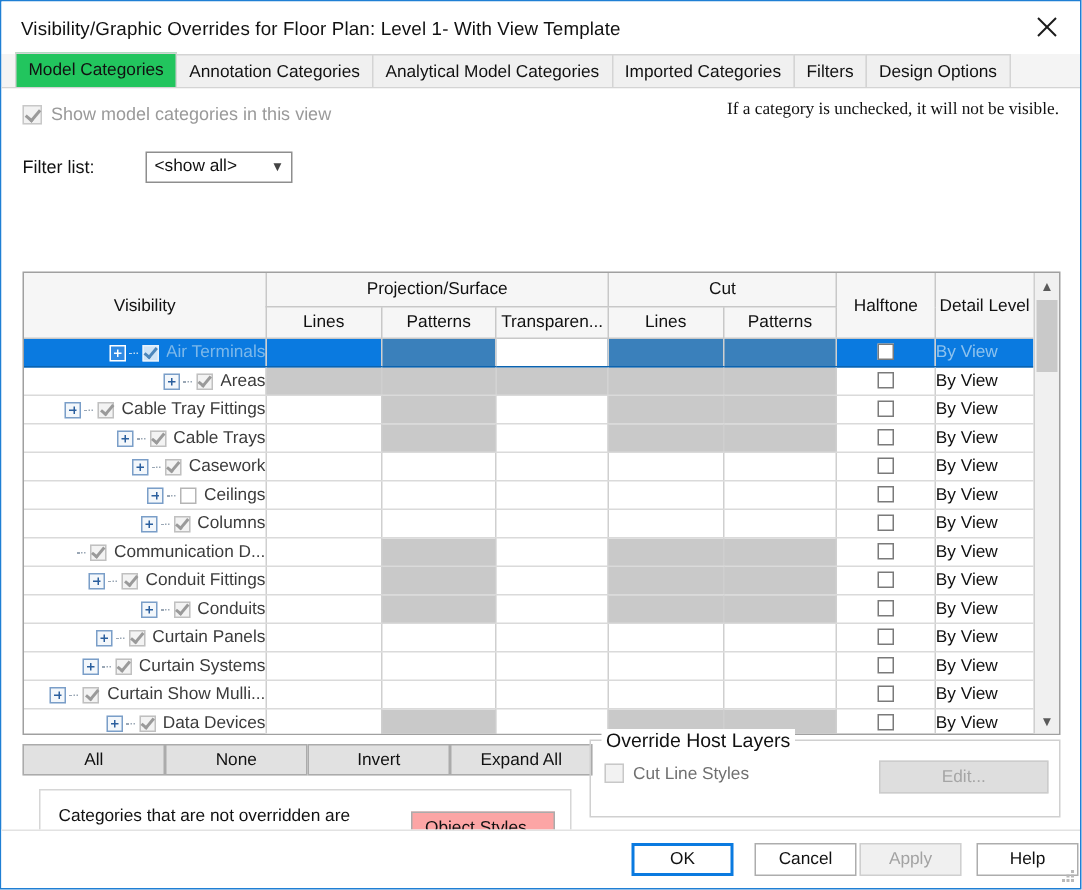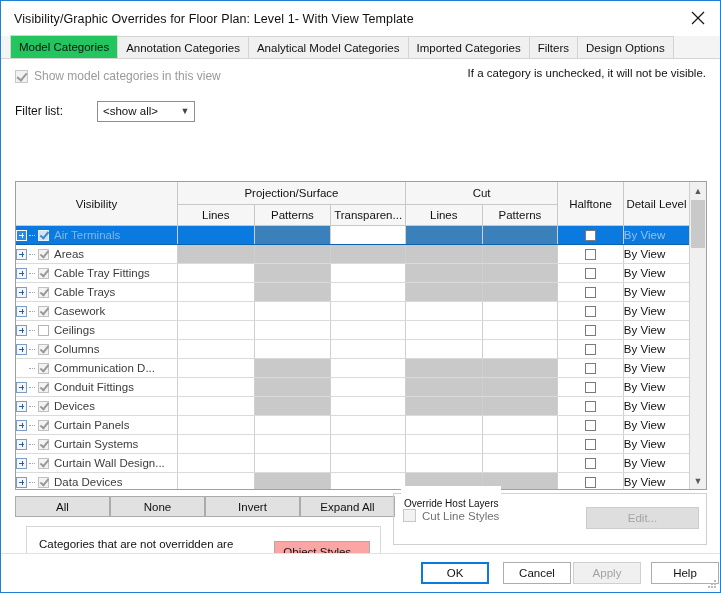--- a/index.html
+++ b/index.html
@@ -91,21 +91,21 @@
     width:4px;height:8px;
     border:solid #2b2b2b;
     border-width:0 2px 2px 0;
     transform:rotate(40deg);
   }
   .chk.disabled{background:#f2f2f2;border-color:#c8c8c8;}
   .chk.disabled.checked::after{border-color:#9a9a9a;}
   .lbl-dis{color:#9a9a9a;margin-left:6px;font-size:12px;}
   .hint{
     position:absolute;right:14px;top:8px;
-    font-size:11.5px;color:#111;
+    font-size:11.5px;color:#111;font-family:Liberation Serif, serif;
   }
   .row-filter{
     display:flex;align-items:center;
     margin-top:15px;height:22px;
   }
   .row-filter .flbl{font-size:12px;color:#111;width:82px;}
   .combo{
     width:98px;height:21px;
     border:1px solid #8e8e8e;
     background:#ffffff;
@@ -151,21 +151,21 @@
   table.grid th.h-sub{height:20px;margin-left:28px;}
   table.grid td{
     border-right:1px solid #cfcfcf;
     border-bottom:1px solid #dadada;
     height:18px;
     padding:0;
     color:#111;
     font-size:11.5px;
   }
   td.vis-cell{padding-left:3px;}
-  .vis-inner{display:flex;align-items:center;height:18px;}
+  .vis-inner{display:flex;align-items:center;height:18px;justify-content:flex-end;}
   .expander{
     width:11px;height:11px;
     border:1px solid #7a9ec8;
     background:#f3f7fb;
     box-sizing:border-box;
     position:relative;
     margin-right:2px;
     flex:0 0 auto;
   }
   .expander::before{
@@ -267,22 +267,22 @@
     box-sizing:border-box;cursor:default;
   }
   .group{
     position:absolute;left:392px;top:434px;
     width:314px;height:52px;
     border:1px solid #d0d0d0;
     box-sizing:border-box;
   }
   .group-title{
     position:absolute;left:400px;top:427px;
-    background:#ffffff;padding:12px 3px;
-    font-size:10px;color:#111;
+    background:#ffffff;padding:0 3px;
+    font-size:13px;color:#111;
   }
   .chk-cut{
     position:absolute;left:402px;top:450px;
     display:flex;align-items:center;
   }
   .chk-cut .lbl{margin-left:6px;font-size:11.5px;color:#707070;}
   .btn-edit{
     position:absolute;left:585px;top:448px;
     width:113px;height:22px;
     border:1px solid #cccccc;background:#dedede;
@@ -535,21 +535,21 @@
               <td class="cell-gray"></td>
               <td class="hcell"><span class="hbox"></span></td>
               <td class="dl" style="border-right: none;"><span>By View</span></td>
             </tr>
             <tr>
               <td class="vis-cell">
                 <div class="vis-inner">
                   <span class="expander"></span>
                   <span class="dashes"></span>
                   <span class="chk-sm checked"></span>
-                  <span class="cat-name">Devices</span>
+                  <span class="cat-name">Conduits</span>
                 </div>
               </td>
               <td class="cell-white"></td>
               <td class="cell-gray"></td>
               <td class="cell-white"></td>
               <td class="cell-gray"></td>
               <td class="cell-gray"></td>
               <td class="hcell"><span class="hbox"></span></td>
               <td class="dl" style="border-right: none;"><span>By View</span></td>
             </tr>
@@ -586,21 +586,21 @@
               <td class="cell-white"></td>
               <td class="hcell"><span class="hbox"></span></td>
               <td class="dl" style="border-right: none;"><span>By View</span></td>
             </tr>
             <tr>
               <td class="vis-cell">
                 <div class="vis-inner">
                   <span class="expander"></span>
                   <span class="dashes"></span>
                   <span class="chk-sm checked"></span>
-                  <span class="cat-name">Curtain Wall Design...</span>
+                  <span class="cat-name">Curtain Show Mulli...</span>
                 </div>
               </td>
               <td class="cell-white"></td>
               <td class="cell-white"></td>
               <td class="cell-white"></td>
               <td class="cell-white"></td>
               <td class="cell-white"></td>
               <td class="hcell"><span class="hbox"></span></td>
               <td class="dl" style="border-right: none;"><span>By View</span></td>
             </tr>

